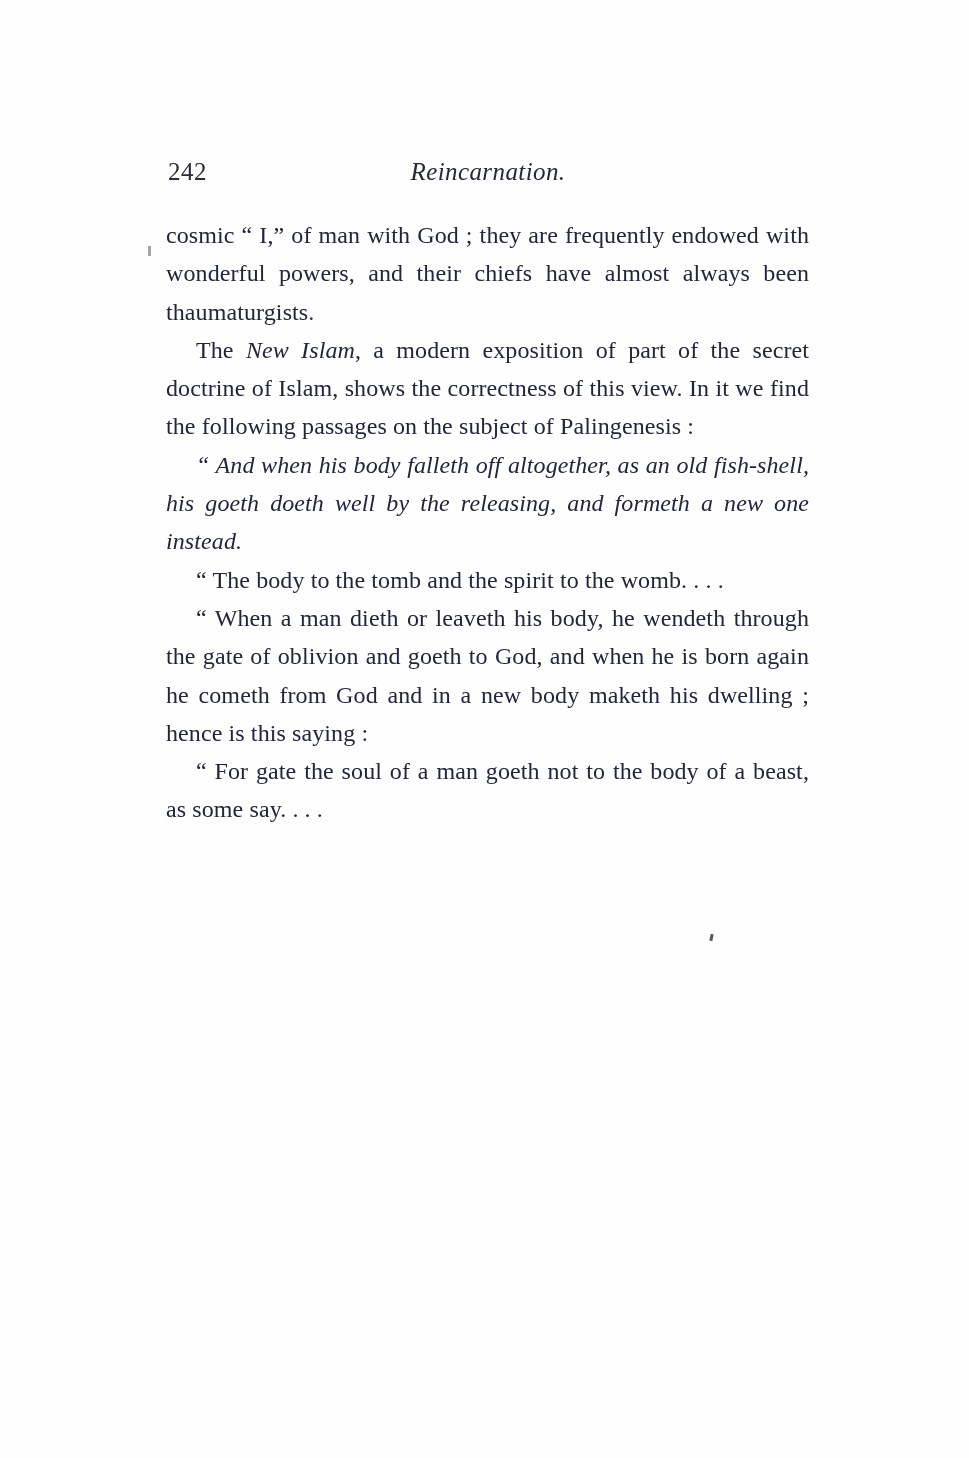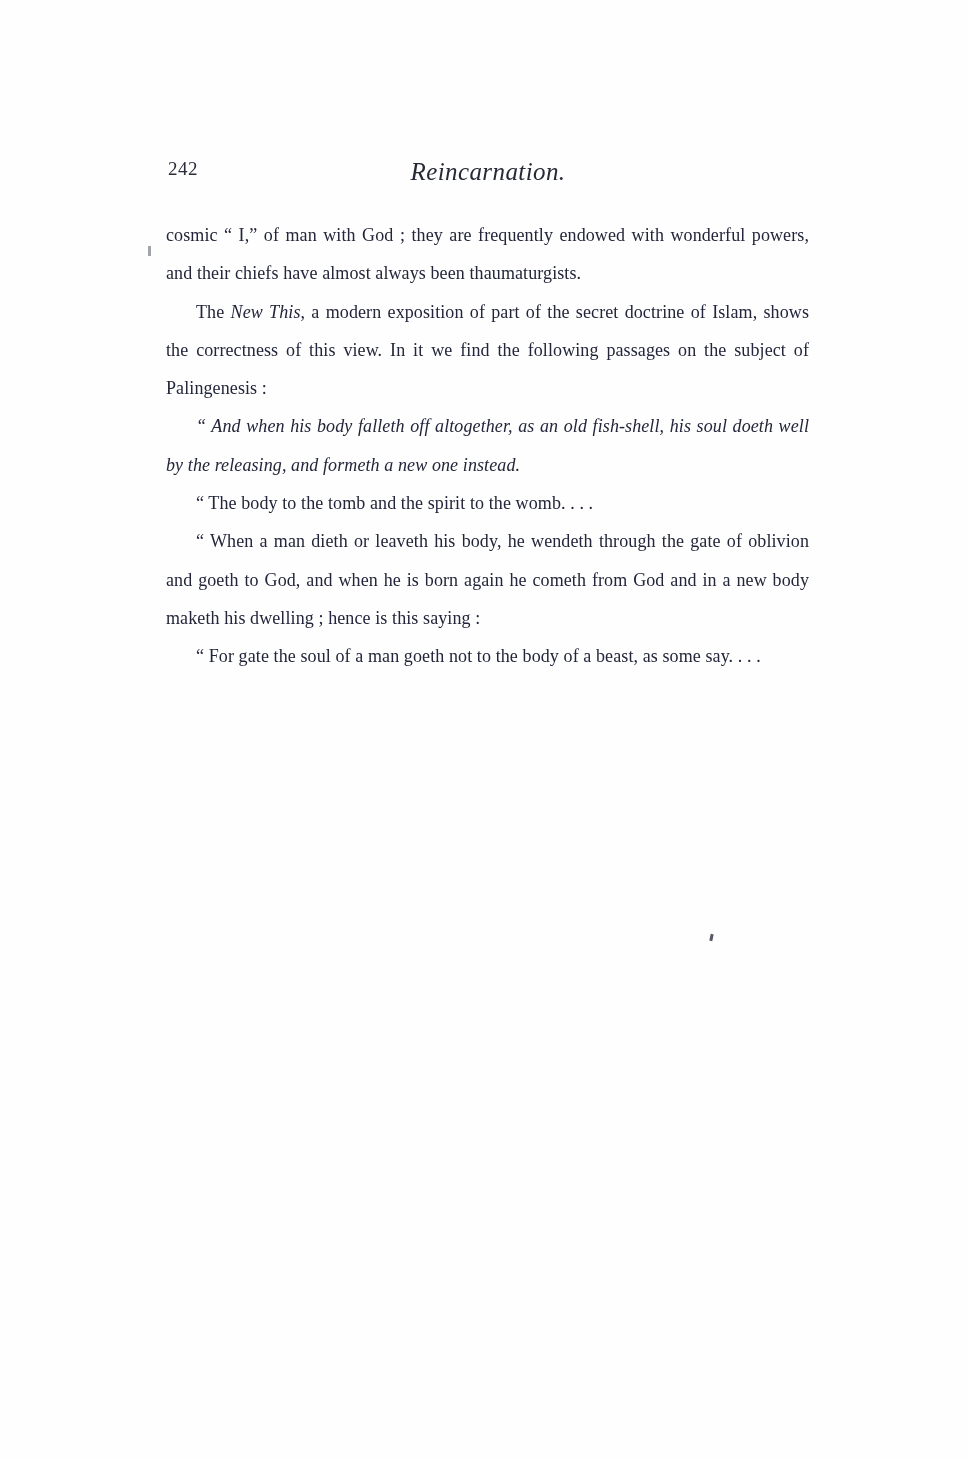--- a/index.html
+++ b/index.html
@@ -27,21 +27,21 @@
     position: absolute;
     left: 168px;
     top: 158px;
     width: 640px;
     height: 32px;
   }
   .folio {
     position: absolute;
     left: 0;
     top: 0;
-    font-size: 19px;
+    font-size: 25px;
     letter-spacing: 0.5px;
     color: #2a2d39;
   }
   .running-title {
     position: absolute;
     left: 0;
     top: 0;
     width: 640px;
     text-align: center;
     font-style: italic;
@@ -50,21 +50,21 @@
     color: #262936;
   }
   .body-text {
     position: absolute;
     left: 166px;
     top: 216px;
     width: 643px;
   }
   .para {
     margin: 0 0 0 0;
-    font-size: 18px;
+    font-size: 24px;
     line-height: 38.3px;
     text-align: justify;
     text-justify: inter-word;
     color: #23263a;
     letter-spacing: 0.1px;
   }
   .para.indent {
     text-indent: 30px;
   }
   .para i, .para em {
@@ -100,21 +100,21 @@
 
   <div class="edge-mark"></div>
 
   <div class="page-header">
     <div class="folio">242</div>
     <div class="running-title">Reincarnation.</div>
   </div>
 
   <div class="body-text">
     <p class="para">cosmic “ I,” of man with God ; they are frequently endowed with wonderful powers, and their chiefs have almost always been thaumaturgists.</p>
-    <p class="para indent">The <i>New This</i>, a modern exposition of part of the secret doctrine of Islam, shows the correctness of this view.  In it we find the following passages on the subject of Palingenesis :</p>
-    <p class="para indent quoted">“ And when his body falleth off altogether, as an old fish-shell, his soul doeth well by the releasing, and formeth a new one instead.</p>
+    <p class="para indent">The <i>New Islam</i>, a modern exposition of part of the secret doctrine of Islam, shows the correctness of this view.  In it we find the following passages on the subject of Palingenesis :</p>
+    <p class="para indent quoted">“ And when his body falleth off altogether, as an old fish-shell, his goeth doeth well by the releasing, and formeth a new one instead.</p>
     <p class="para indent">“ The body to the tomb and the spirit to the womb.  .  .  .</p>
     <p class="para indent">“ When a man dieth or leaveth his body, he wendeth through the gate of oblivion and goeth to God, and when he is born again he cometh from God and in a new body maketh his dwelling ; hence is this saying :</p>
     <p class="para indent">“ For gate the soul of a man goeth not to the body of a beast, as some say.  .  .  .</p>
   </div>
 
   <div class="stray-mark"></div>
 </div>
 
 </body></html>

